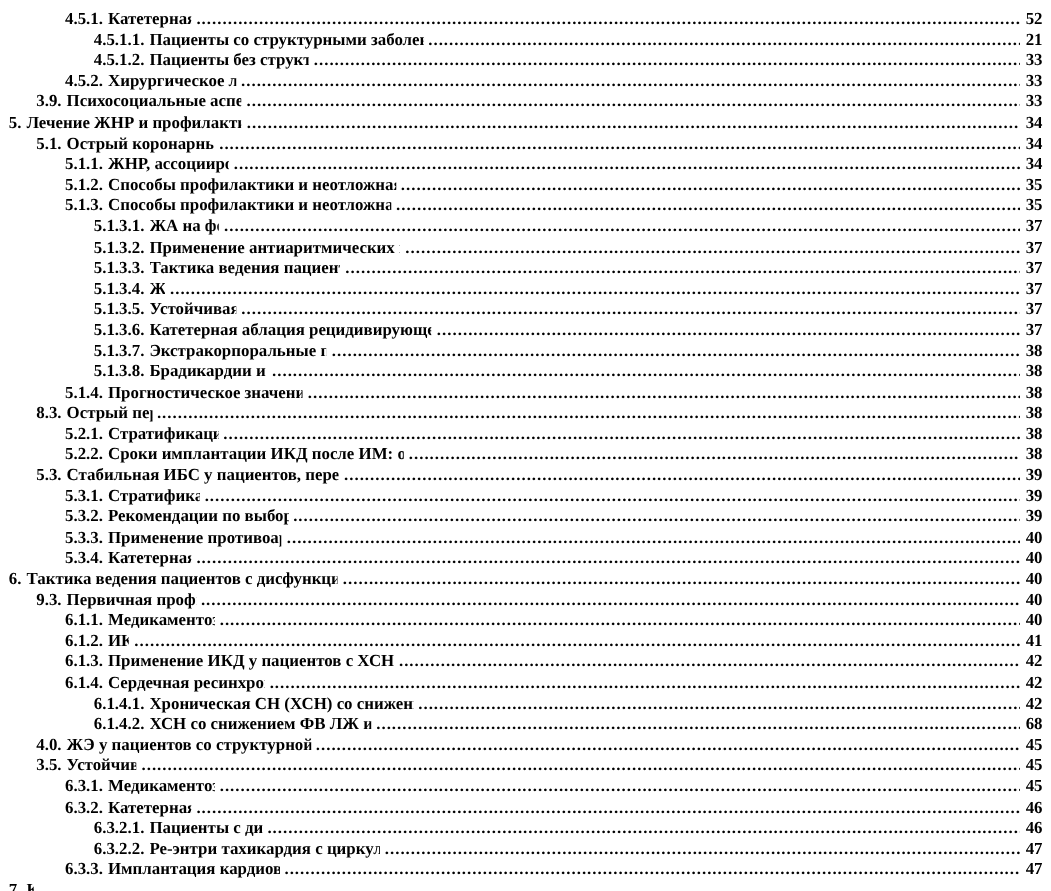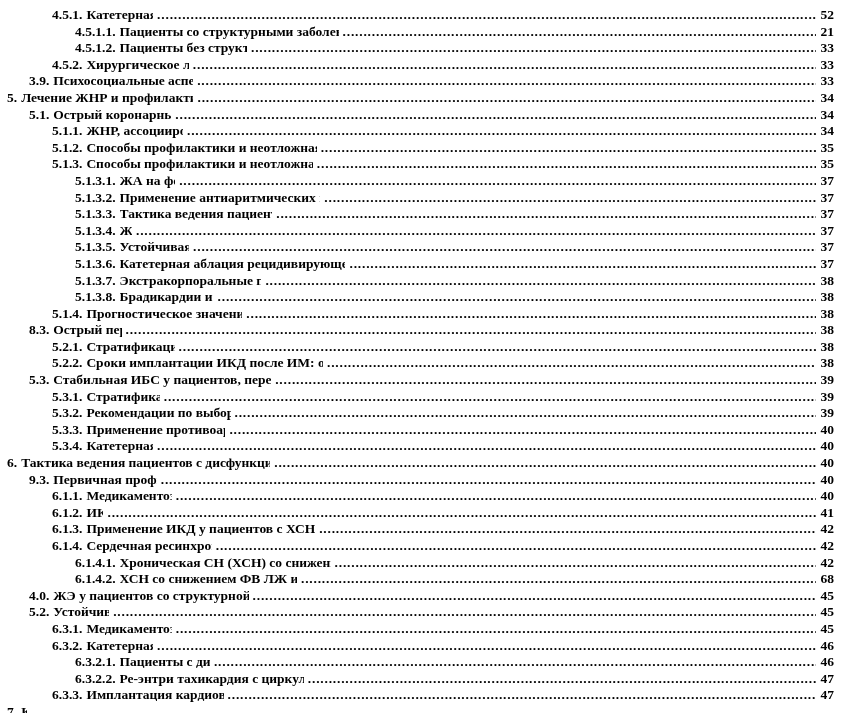--- a/index.html
+++ b/index.html
@@ -279,21 +279,21 @@
     <span class="leader"></span>
     <span class="page-num">68</span>
   </div>
       <div class="toc-row lvl-2">
     <span class="toc-num">4.0.</span>
     <span class="toc-title">ЖЭ у пациентов со структурной патологией сердца/дисфункцией ЛЖ</span>
     <span class="leader"></span>
     <span class="page-num">45</span>
   </div>
       <div class="toc-row lvl-2">
-    <span class="toc-num">5.2.</span>
+    <span class="toc-num">3.5.</span>
     <span class="toc-title">Устойчивая ЖТ</span>
     <span class="leader"></span>
     <span class="page-num">45</span>
   </div>
       <div class="toc-row lvl-3">
     <span class="toc-num">6.3.1.</span>
     <span class="toc-title">Медикаментозная терапия</span>
     <span class="leader"></span>
     <span class="page-num">45</span>
   </div>

